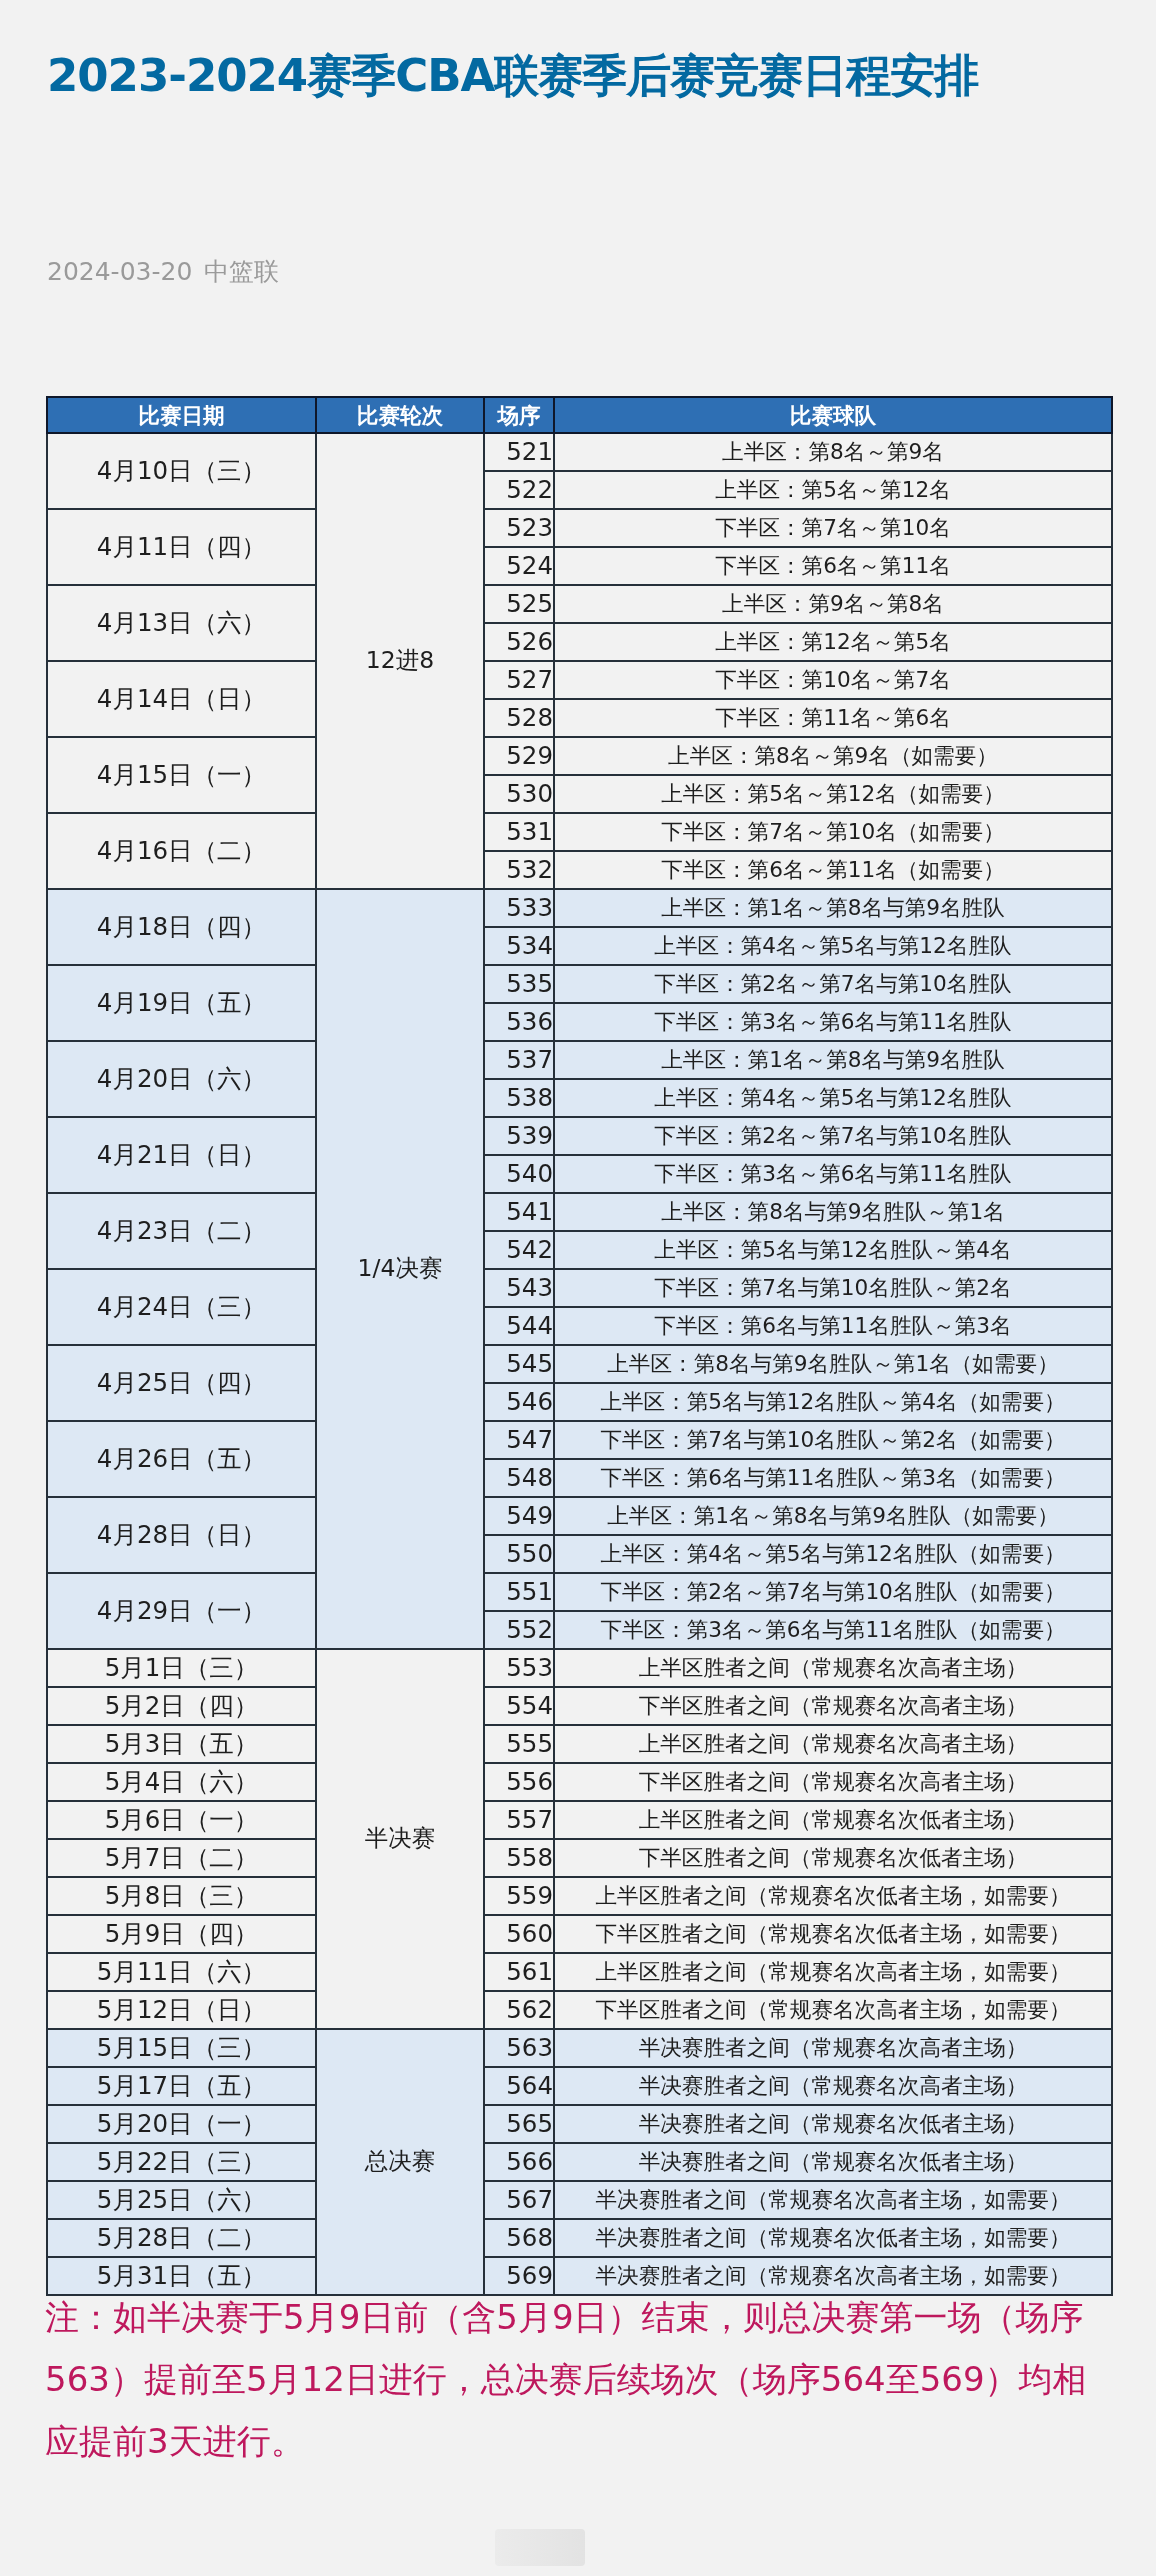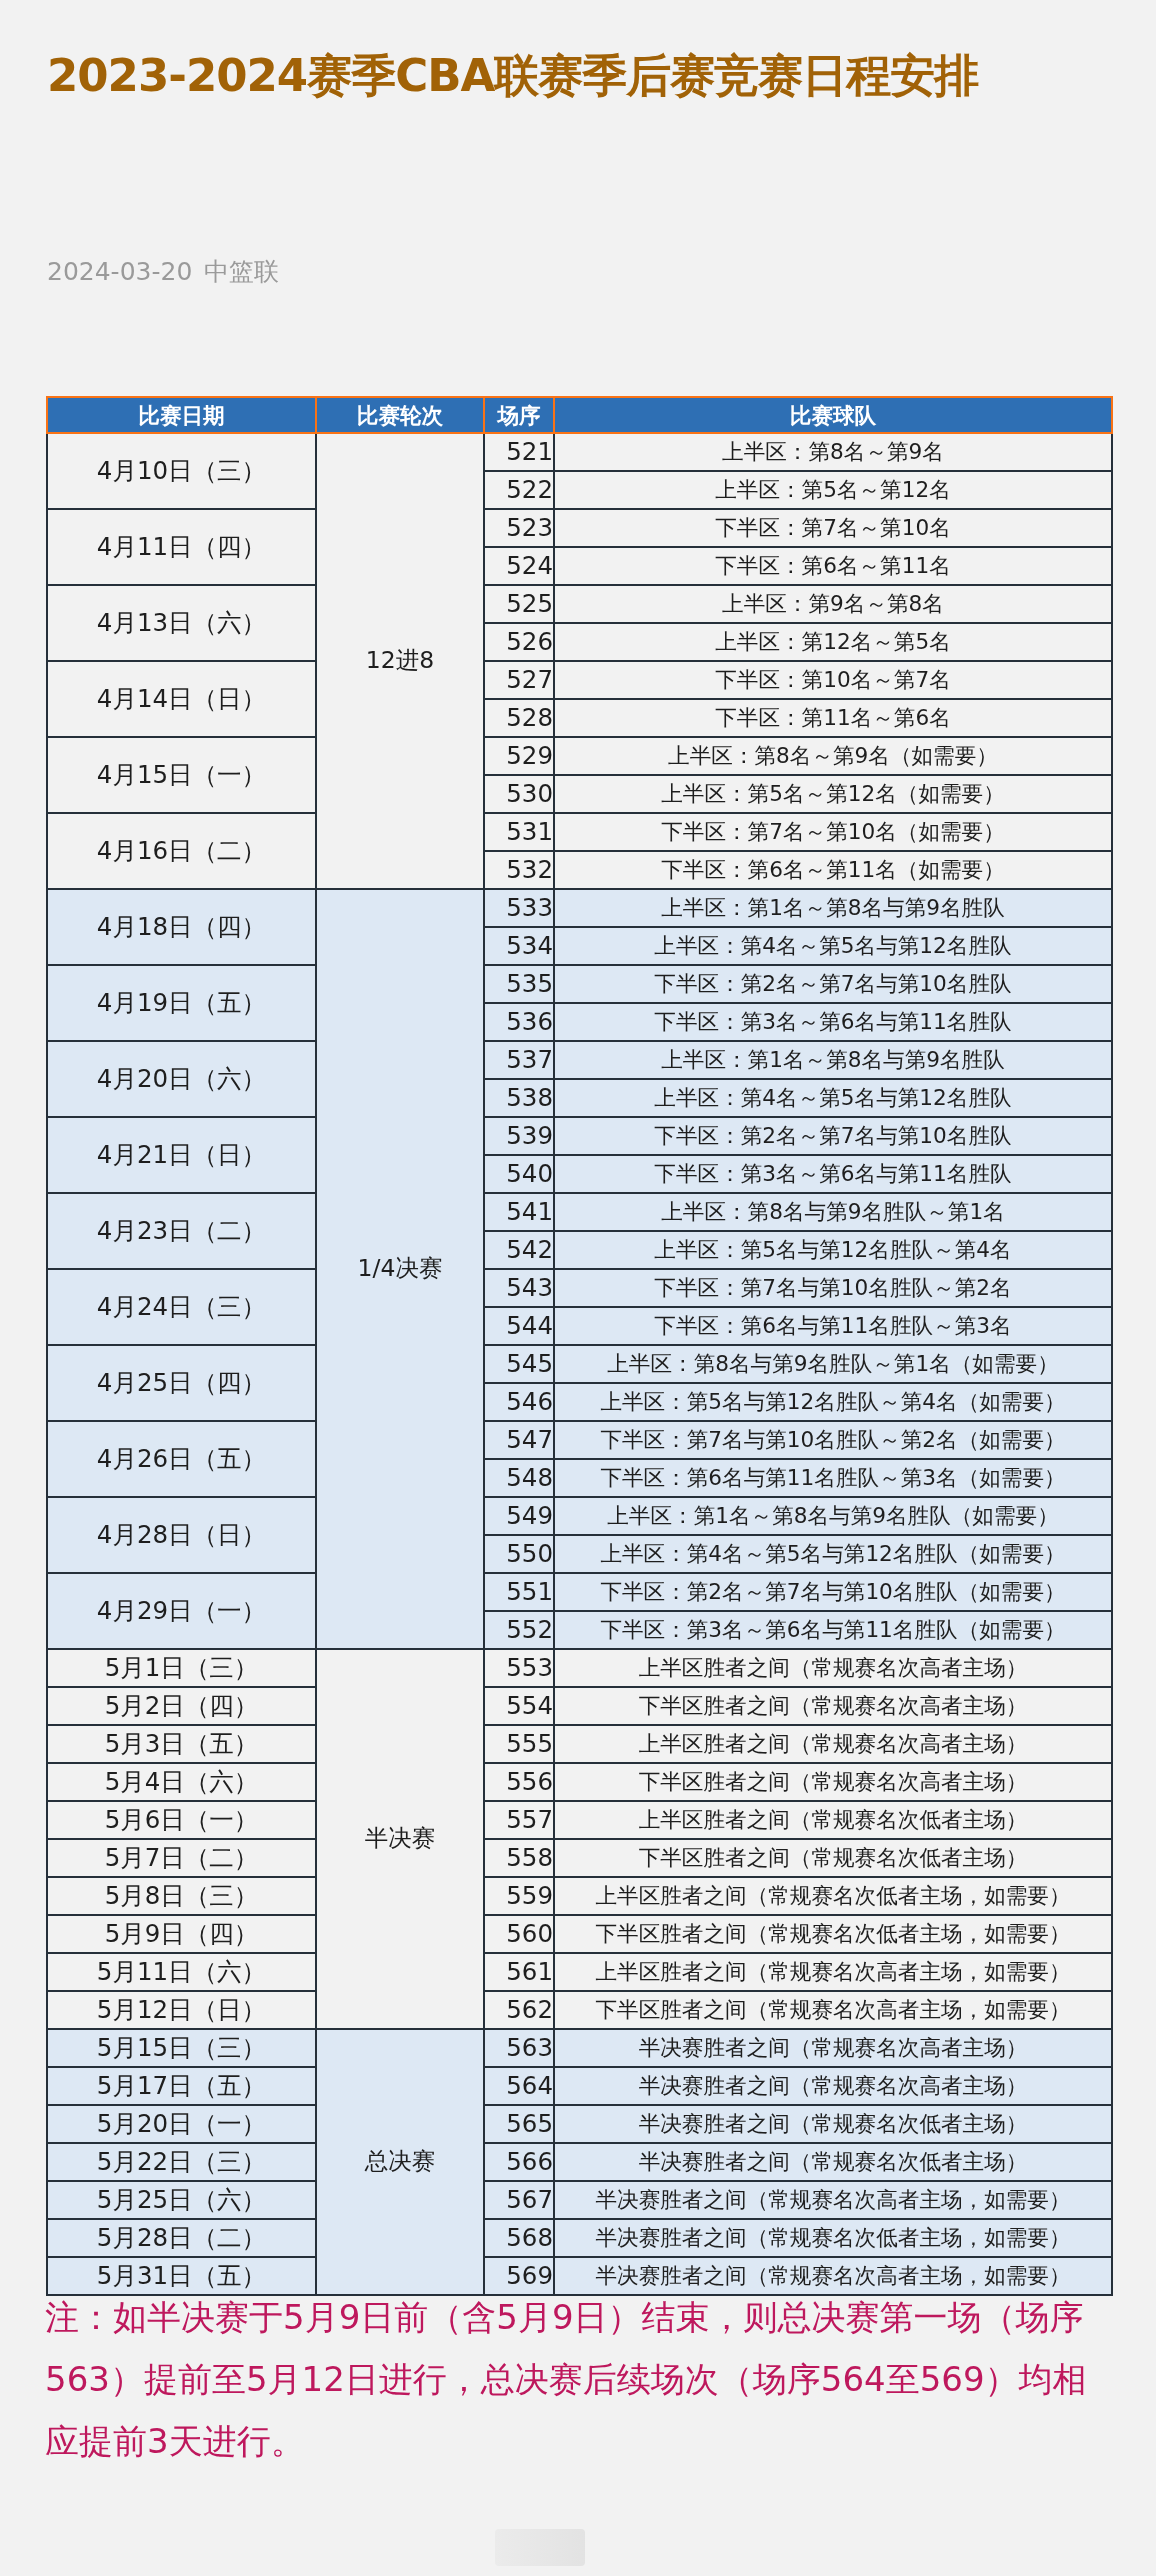--- a/index.html
+++ b/index.html
@@ -1,39 +1,39 @@
 <!DOCTYPE html>
 <html><head>
 <meta charset="utf-8">
 <style>
   * { box-sizing: border-box; margin: 0; padding: 0; }
   html, body { width: 1157px; height: 2576px; background: #f2f2f2; overflow: hidden; }
   body { font-family: "DejaVu Sans", "Liberation Sans", sans-serif; color: #222; position: relative; }
   .title {
     position: absolute; left: 47px; top: 29px; width: 1079px;
-    font-size: 45px; font-weight: bold; line-height: 94px; color: #a16207;
+    font-size: 45px; font-weight: bold; line-height: 94px; color: #0369a1;
     letter-spacing: -1px;
   }
   .meta {
     position: absolute; left: 47px; top: 247px;
     font-size: 25px; color: #9a9a9a; line-height: 49px;
   }
   .meta span { margin-right: 11.8px; }
   table.sched {
     position: absolute; left: 46px; top: 396px; width: 1064px;
     border-collapse: collapse; table-layout: fixed;
     font-family: "DejaVu Sans", sans-serif;
   }
   table.sched col.c-date { width: 269px; }
   table.sched col.c-round { width: 168px; }
   table.sched col.c-seq { width: 70px; }
   table.sched col.c-teams { width: 558px; }
   table.sched th {
     background: #2e6fb4; color: #ffffff; height: 36px; font-size: 21.6px; font-weight: bold;
-    border: 2px solid #f97316; text-align: center; vertical-align: middle;
+    border: 2px solid #0f172a; text-align: center; vertical-align: middle;
   }
   table.sched td {
     border: 2px solid #26303a; height: 38px; font-size: 21.6px; text-align: center; vertical-align: middle;
     color: #1e1e1e; white-space: nowrap; overflow: hidden; line-height: 1;
   }
   table.sched td.seq { font-size: 24.5px; text-align: right; padding-left: 5.9px; }
   table.sched td.date { font-size: 24.5px; }
   table.sched td.round { font-size: 23.5px; }
   tr.g-white td { background: #f2f2f2; }
   tr.g-blue td { background: #dde8f4; }

